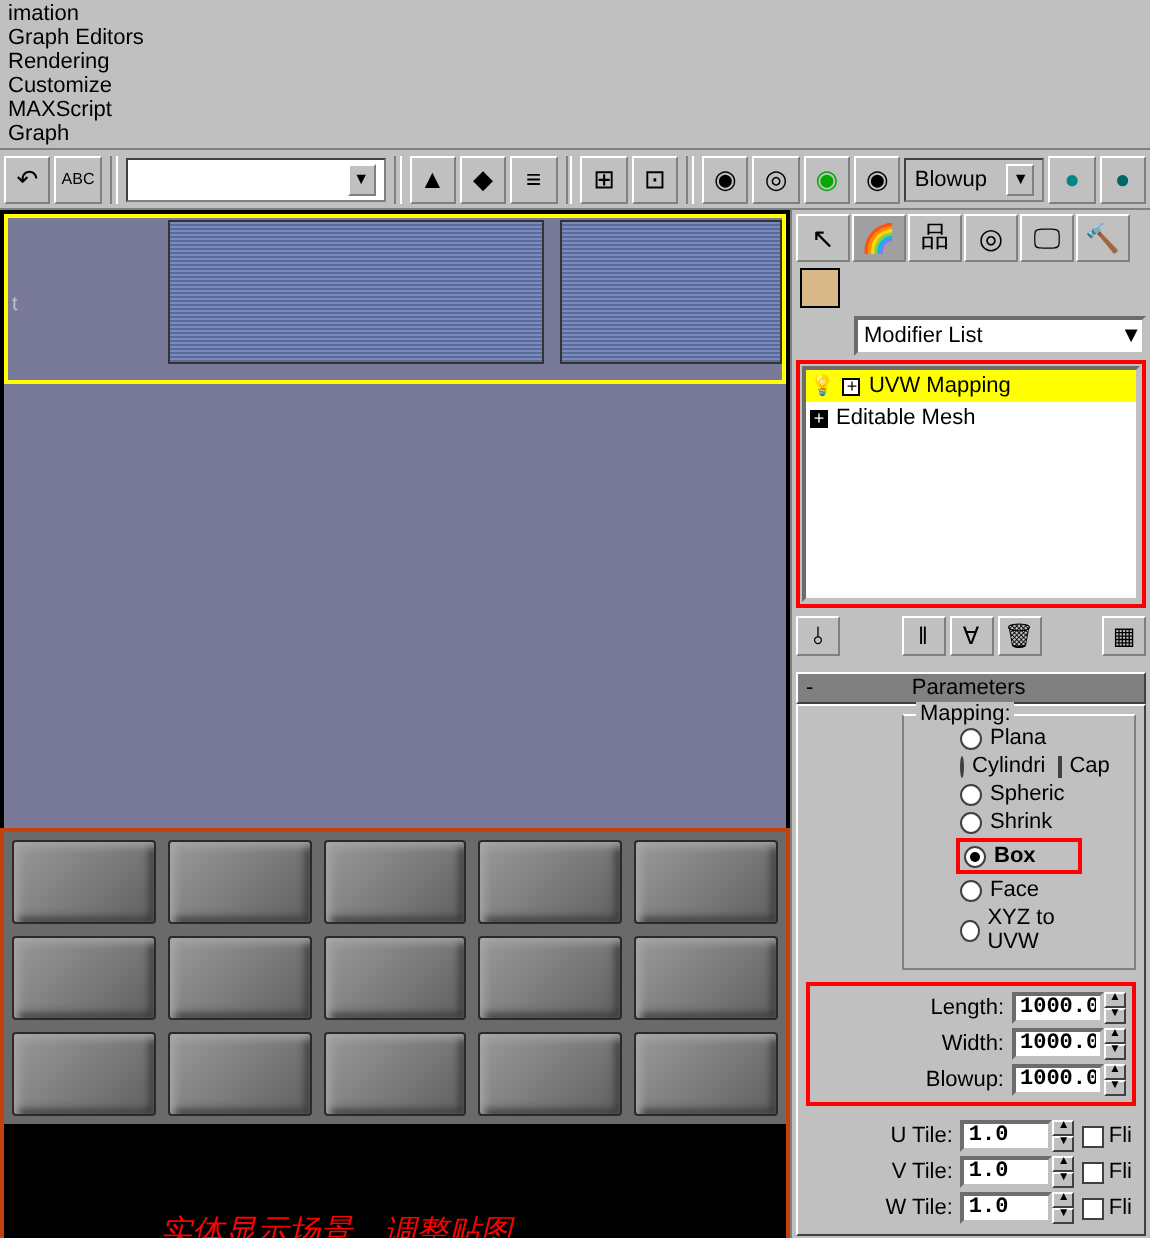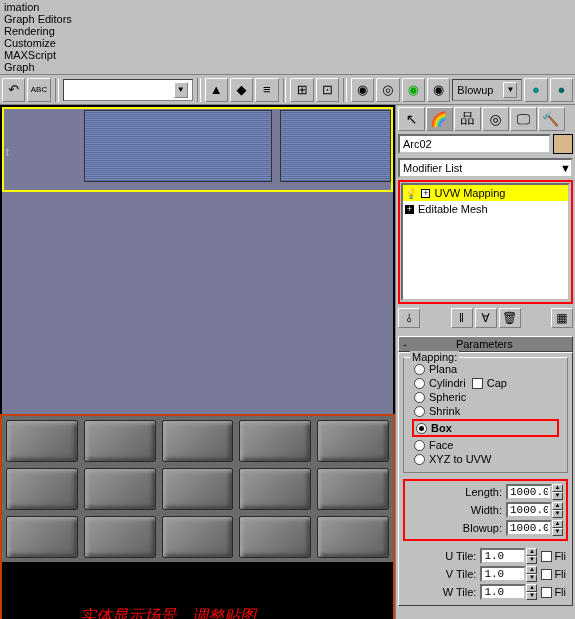--- a/index.html
+++ b/index.html
@@ -32,50 +32,50 @@
 .axis .y { color: #0f0; } .axis .x { color: #f00; } .axis .z { color: #08f; }
 
 .panel { width: 180px; background: #c0c0c0; height: 572px; border-left: 1px solid #808080; padding: 2px; overflow: hidden; }
 .cat-tabs { display: flex; gap: 1px; margin-bottom: 3px; }
 .cat-tab { width: 27px; height: 24px; border: 1px solid #808080; border-top-color: #fff; border-left-color: #fff; display: flex; align-items: center; justify-content: center; font-size: 14px; }
 
 .namefield { display: flex; margin-bottom: 4px; }
 .namefield input { flex: 1; height: 20px; border: 2px inset #c0c0c0; background: #fff; padding: 0 3px; font-size: 11px; }
 .color-sw { width: 20px; height: 20px; background: #d8b888; border: 1px solid #000; margin-left: 2px; }
 
-.modlist { height: 20px; border: 2px inset #c0c0c0; background: #fff; display: flex; align-items: center; justify-content: space-between; padding-left: 3px; margin-bottom: 2px; }
+.modlist { height: 20px; border: 2px inset #c0c0c0; background: #fff; display: flex; align-items: center; justify-content: space-between; padding-left: 3px; margin-bottom: 2px; margin-left: 29px; }
 
 .stack-box { border: 2px solid #ff0000; padding: 1px; margin-bottom: 2px; }
 .stack { height: 118px; background: #fff; border: 2px inset #c0c0c0; }
 .stack-item { display: flex; align-items: center; height: 16px; padding: 0 2px; gap: 4px; }
 .stack-item.sel { background: #ffff00; }
 .bulb { font-size: 10px; }
 .exp { width: 9px; height: 9px; border: 1px solid #000; background: #fff; text-align: center; line-height: 7px; font-size: 9px; }
 
 .stack-btns { display: flex; justify-content: space-between; margin: 4px 0 8px; }
 .sbtn { width: 22px; height: 20px; border: 1px solid #808080; border-top-color: #fff; border-left-color: #fff; display: flex; align-items: center; justify-content: center; font-size: 12px; }
 
 .rollout-hdr { background: #808080; color: #000; text-align: center; height: 16px; border: 1px solid; border-color: #fff #404040 #404040 #fff; font-family: "Courier New", monospace; display: flex; align-items: center; justify-content: center; }
 .rollout-hdr .minus { margin-right: auto; padding-left: 4px; }
 .rollout-hdr .title { margin-right: auto; margin-left: -10px; }
 
 .params { border: 1px solid; border-color: #fff #404040 #404040 #fff; background: #c0c0c0; padding: 4px; font-family: "Courier New", monospace; font-size: 12px; }
-.group { border: 1px solid #808080; border-top-color: #fff; border-left-color: #808080; padding: 4px 2px 6px; margin-bottom: 6px; position: relative; }
+.group { border: 1px solid #808080; border-top-color: #fff; border-left-color: #808080; padding: 4px 20px 6px; margin-bottom: 6px; position: relative; margin-left: 48px; }
 .group-label { position: absolute; top: -7px; left: 6px; background: #c0c0c0; padding: 0 2px; }
 
 .radio-row { display: flex; align-items: center; padding: 1px 0 1px 8px; gap: 4px; }
 .radio { width: 11px; height: 11px; border-radius: 50%; border: 1px solid #404040; background: #fff; display: flex; align-items: center; justify-content: center; }
 .radio.checked::after { content: ""; width: 5px; height: 5px; background: #000; border-radius: 50%; }
 .chk { width: 11px; height: 11px; border: 1px solid #404040; background: #fff; margin-left: 2px; }
 .box-row { border: 2px solid #ff0000; margin: 1px 6px; font-weight: bold; }
 
 .spin-row { display: flex; align-items: center; justify-content: flex-end; padding: 1px 2px; gap: 2px; }
 .spin-row label { min-width: 40px; text-align: right; margin-right: 2px; }
 .spin { display: flex; }
-.spin input { width: 46px; height: 16px; border: 2px inset #c0c0c0; background: #fff; font-size: 11px; font-family: "Courier New"; padding: 0 2px; text-align: left; }
+.spin input { width: 46px; height: 16px; border: 2px inset #c0c0c0; background: #fff; font-size: 11px; font-family: "Courier New"; padding: 0 2px; text-align: left; font-weight: bold; }
 .spin-btns { display: flex; flex-direction: column; }
 .sup, .sdn { width: 11px; height: 8px; border: 1px solid; border-color: #fff #404040 #404040 #fff; background: #c0c0c0; font-size: 6px; line-height: 5px; text-align: center; }
 
 .dims-box { border: 2px solid #ff0000; padding: 2px 1px; margin-bottom: 6px; }
 </style>
 </head>
 <body>
 
 <div class="menubar">
   <span>imation</span>
@@ -152,21 +152,20 @@
     <div class="cat-tabs">
       <div class="cat-tab">↖</div>
       <div class="cat-tab" style="background:#a0a0a0">🌈</div>
       <div class="cat-tab">品</div>
       <div class="cat-tab">◎</div>
       <div class="cat-tab">🖵</div>
       <div class="cat-tab">🔨</div>
     </div>
 
     <div class="namefield">
-      <input type="text" value="Arc02" style="">
       <div class="color-sw"></div>
     </div>
 
     <div class="modlist">
       <span>Modifier List</span>
         <span class="dd">▼</span>
     </div>
 
     <div class="stack-box">
       <div class="stack">

